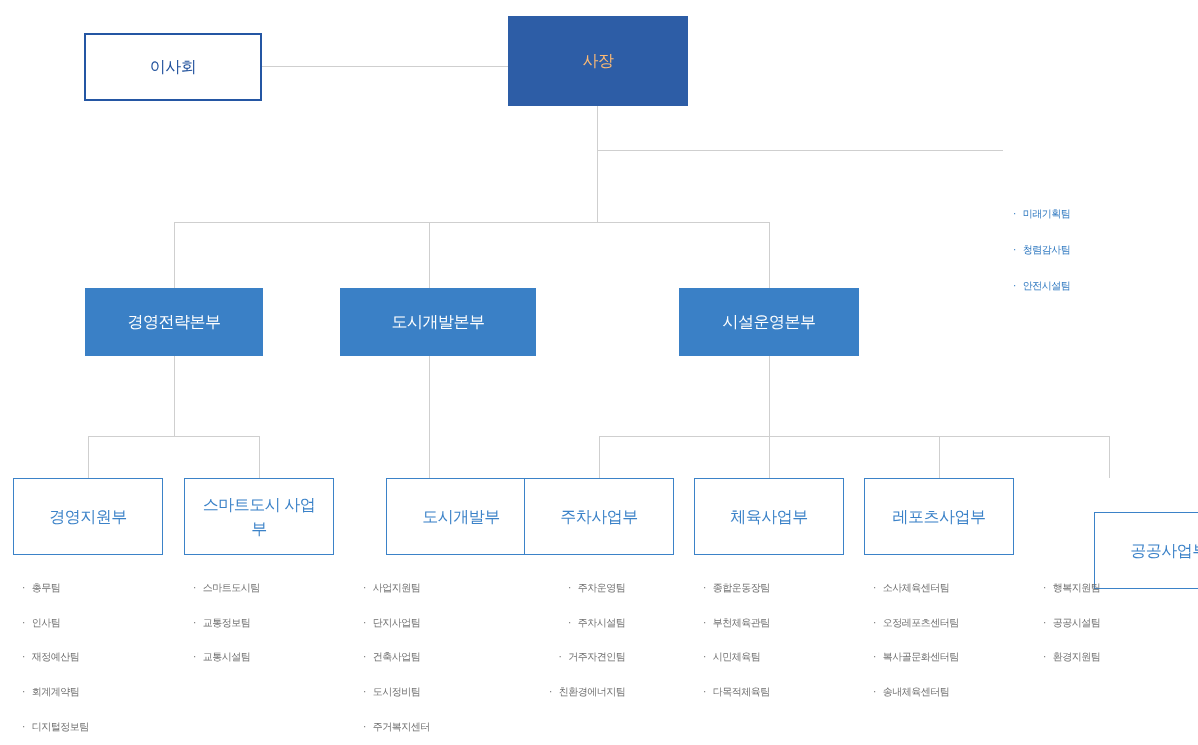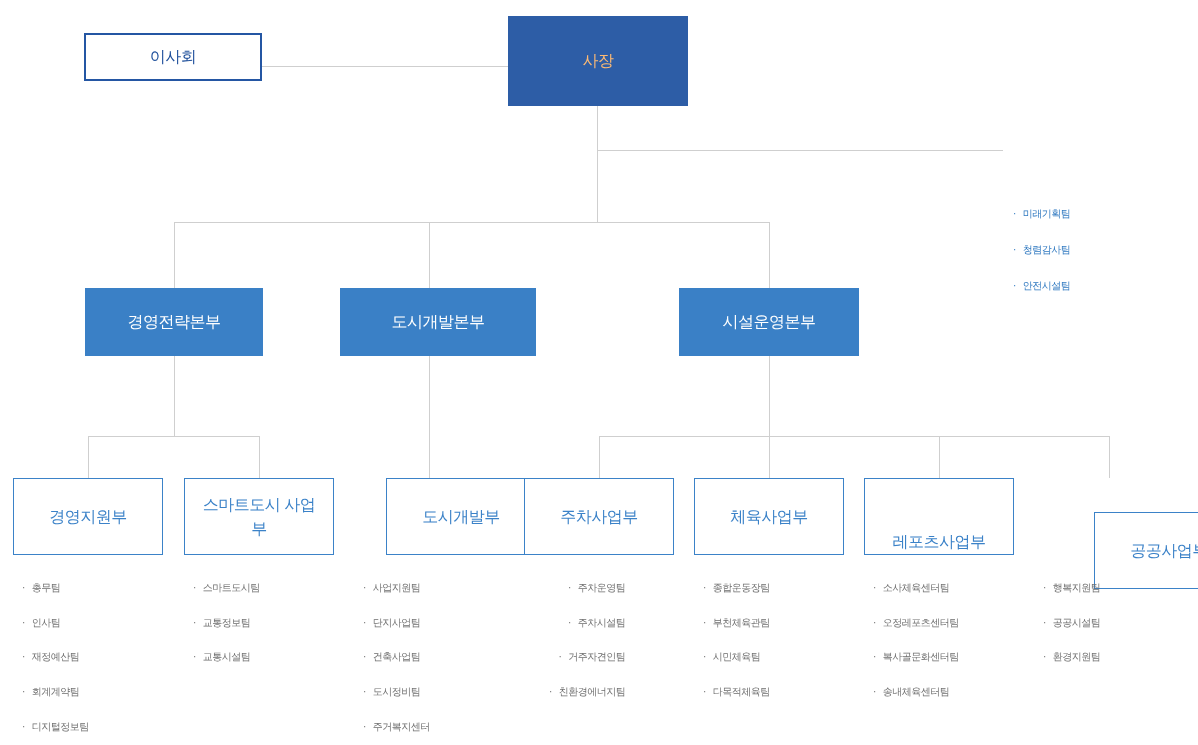--- a/index.html
+++ b/index.html
@@ -17,21 +17,21 @@
   .canvas{position:relative;width:1198px;height:745px;background:#fff;overflow:hidden;}
 
   
   .hl,.vl{position:absolute;background:var(--line);}
   .hl{height:1px;}
   .vl{width:1px;}
 
   
   .box{position:absolute;display:flex;align-items:center;justify-content:center;
        text-align:center;font-size:16px;letter-spacing:-0.5px;box-sizing:border-box;}
-  .box-board{left:84px;top:33px;width:178px;height:48px;background:#fff;
+  .box-board{left:84px;top:33px;width:178px;height:68px;background:#fff;
        border:2px solid var(--board-border);color:var(--board-text);}
   .box-president{left:508px;top:16px;width:180px;height:90px;
        background:var(--president-bg);color:#fdba74;}
   .box-audit{left:1003px;top:118px;width:180px;height:63px;background:#fff;
        border:2px solid var(--audit-accent);color:var(--audit-accent);}
   .box-division{top:288px;height:68px;background:var(--division-bg);color:#fff;}
   .box-division.d0{left:85px;width:178px;}
   .box-division.d1{left:340px;width:196px;}
   .box-division.d2{left:679px;width:180px;text-align:right;}
   .box-dept{top:478px;width:150px;height:77px;background:#fff;
@@ -109,21 +109,21 @@
   </div>
   <div class="box box-dept" style="left:358px;margin-left:28px;">
     <span class="lbl">도시개발부</span>
   </div>
   <div class="box box-dept" style="left:524px;">
     <span class="lbl">주차사업부</span>
   </div>
   <div class="box box-dept" style="left:694px;">
     <span class="lbl">체육사업부</span>
   </div>
-  <div class="box box-dept" style="left:864px;align-items:flex-end;">
+  <div class="box box-dept" style="left:864px;">
     <span class="lbl">레포츠사업부</span>
   </div>
   <div class="box box-dept" style="left:1094px;margin-top:34px;">
     <span class="lbl">공공사업부</span>
   </div>
 
   <ul class="teams gray t0">
     <li>총무팀</li>
     <li>인사팀</li>
     <li>재정예산팀</li>

